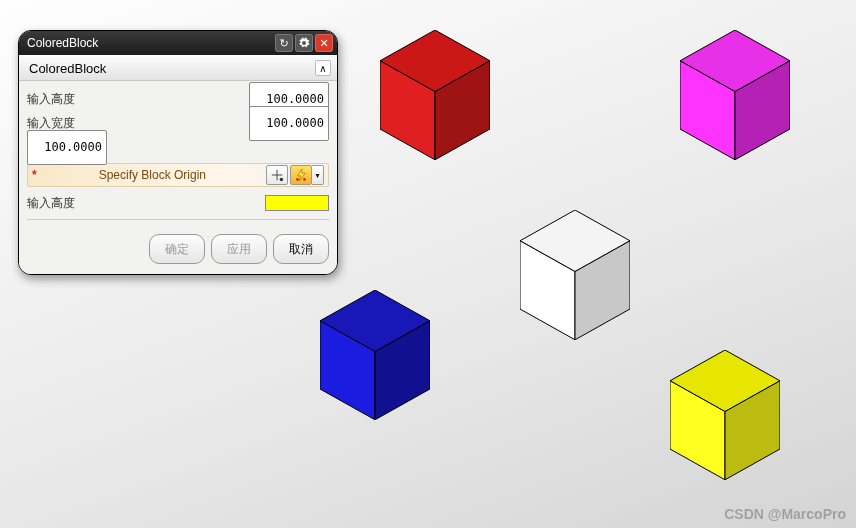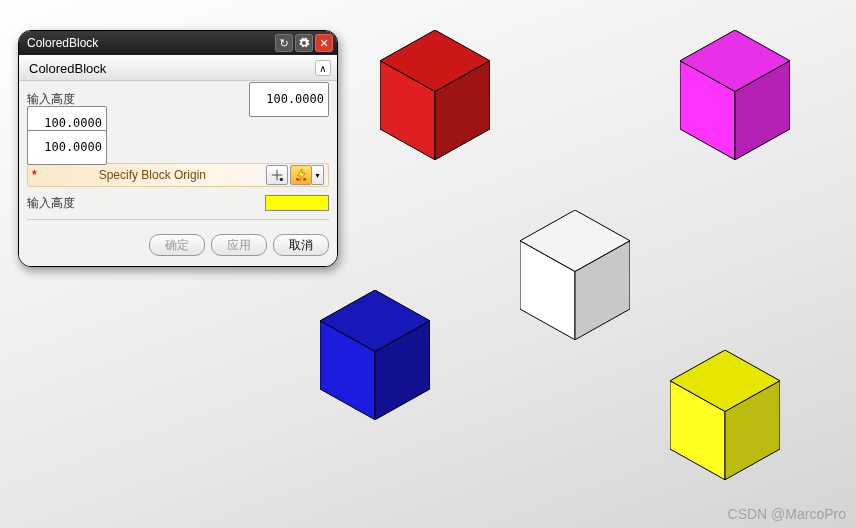--- a/index.html
+++ b/index.html
@@ -1,19 +1,19 @@
 <!DOCTYPE html>
 <html><head>
 <meta charset="utf-8">
 <style>
   * { box-sizing: border-box; margin: 0; padding: 0; font-family: "Microsoft YaHei", Arial, sans-serif; }
   body { width: 856px; height: 528px; overflow: hidden; position: relative;
          background: linear-gradient(160deg, #fefefe 0%, #e8e8e8 60%, #d4d4d4 100%); }
   .watermark { position: absolute; bottom: 6px; right: 10px; color: rgba(0,0,0,0.25);
-               font-size: 14px; font-family: sans-serif; }
+               font-size: 14px; font-family: sans-serif; font-weight: bold; }
 
   
   .dialog { position: absolute; left: 18px; top: 30px; width: 320px;
             border: 1px solid #000; border-radius: 13px; overflow: hidden;
             box-shadow: 2px 4px 10px rgba(0,0,0,0.4);
             background: #f2f2f1; }
   .titlebar { height: 24px; display: flex; align-items: center; padding: 0 4px 0 8px;
               background: linear-gradient(#3a3a3a,#1c1c1c);
               color: #fff; font-size: 12px; }
   .titlebar .title { flex: 1; }
@@ -54,21 +54,21 @@
                 border-left: none; border-radius: 0 2px 2px 0; background: linear-gradient(#fff,#e8e8e8);
                 display: flex; align-items: center; justify-content: center; font-size: 8px;
                 cursor: pointer; }
 
   .color-swatch { width: 64px; height: 16px; border: 1px solid #888; cursor: pointer; }
 
   .sep { height: 1px; background: #ccc; margin: 4px 0; }
 
   .button-row { display: flex; justify-content: flex-end; padding: 6px 8px 10px 8px;
                 gap: 6px; background: #f2f2f1; }
-  .dlg-btn { min-width: 56px; height: 22px; font-size: 12px; border: 1px solid #999;
+  .dlg-btn { min-width: 56px; height: 30px; font-size: 12px; border: 1px solid #999;
              border-radius: 10px; background: linear-gradient(#fdfdfd,#e6e6e6);
              cursor: pointer; display: flex; align-items: center; justify-content: center; }
   .dlg-btn.disabled { color: #999; cursor: default; }
 
   
   .cube { position: absolute; }
   .cube svg { display: block; }
 </style>
 </head>
 <body>
@@ -127,20 +127,21 @@
     <span>ColoredBlock</span>
     <span class="caret">∧</span>
   </div>
 
   <div class="body">
     <div class="row">
       <span class="label">输入高度</span>
       <input type="text" value="100.0000" style="">
     </div>
     <div class="row">
+      <span class="label">输入宽度</span>
       <input type="text" value="100.0000" style="">
     </div>
     <div class="row">
       <input type="text" value="100.0000" style="">
     </div>
 
     <div class="row origin">
       <span class="star">*</span>
       <span class="label">Specify Block Origin</span>
       <span class="icon-btn">

